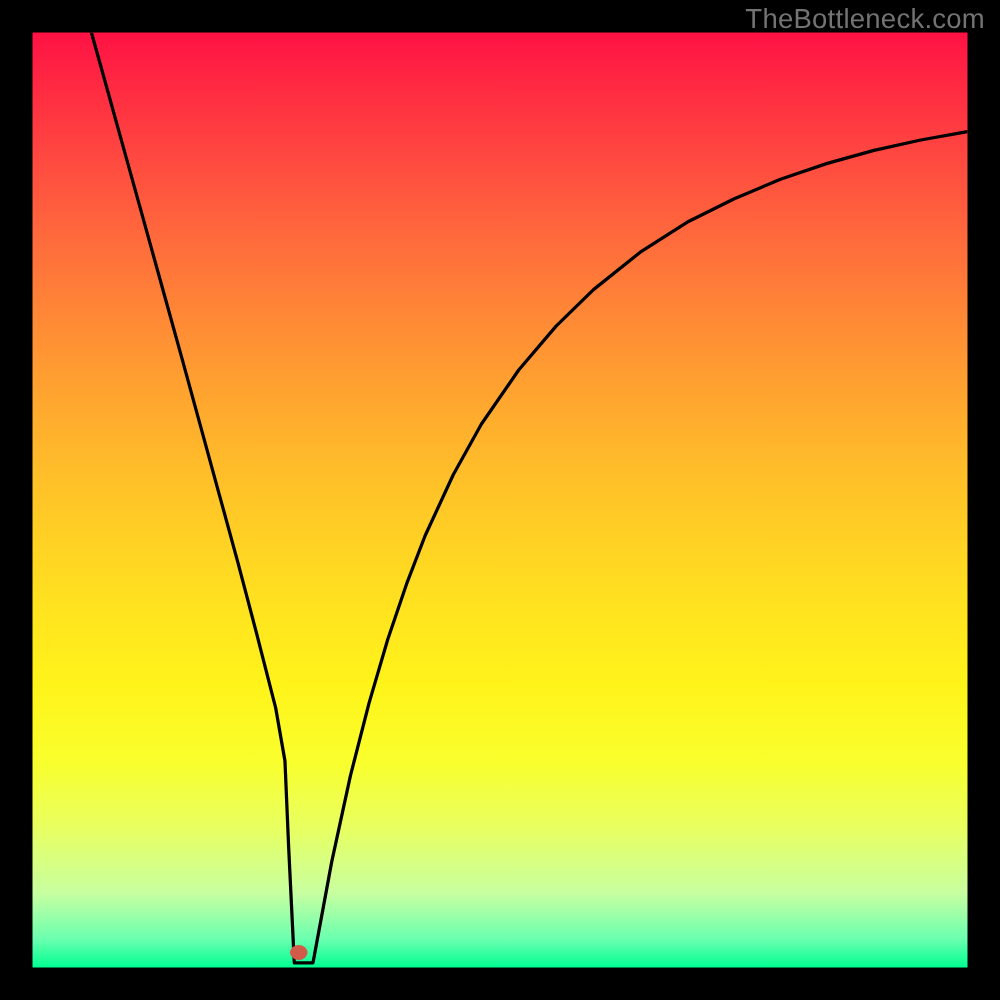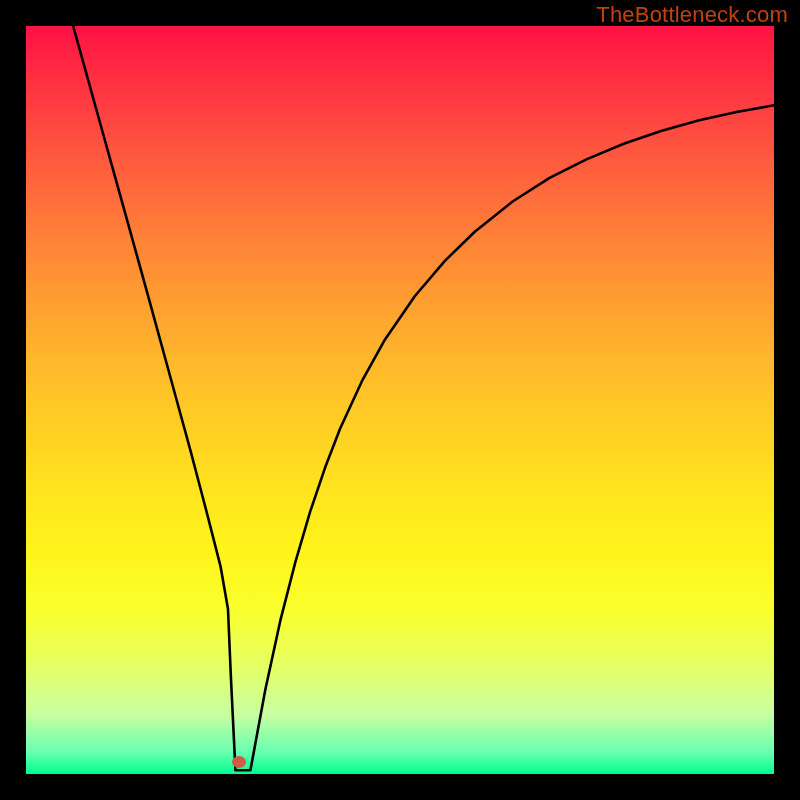--- a/index.html
+++ b/index.html
@@ -31,21 +31,21 @@
       #f9ff2d 78%,
       #e8ff60 85%,
       #c8ffa0 92%,
       #6affb0 97%,
       #00ff91 100%);
   }
   .watermark {
     position: absolute;
     top: 2px;
     right: 12px;
-    color: #c2410c;
+    color: #737373;
     font-size: 22px;
     font-weight: 500;
     letter-spacing: 0.2px;
     user-select: none;
   }
   svg.curve {
     position: absolute;
     left: 0;
     top: 0;
     width: 748px;

